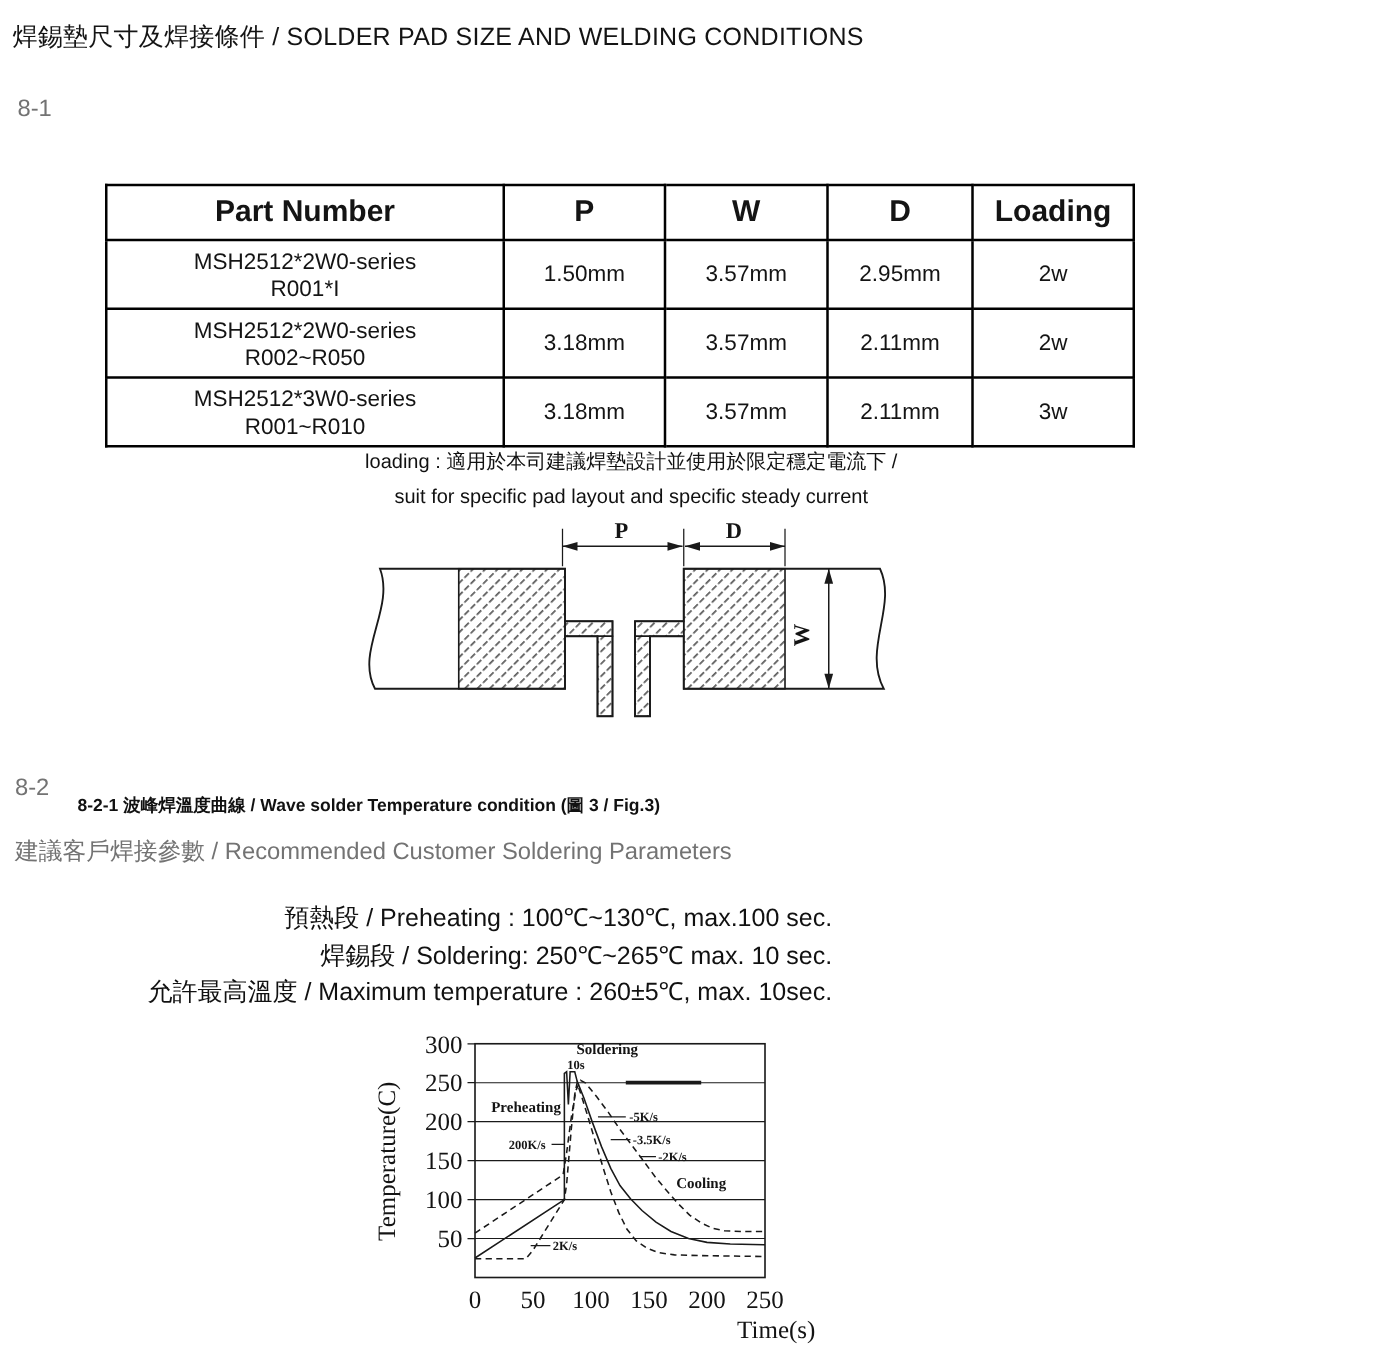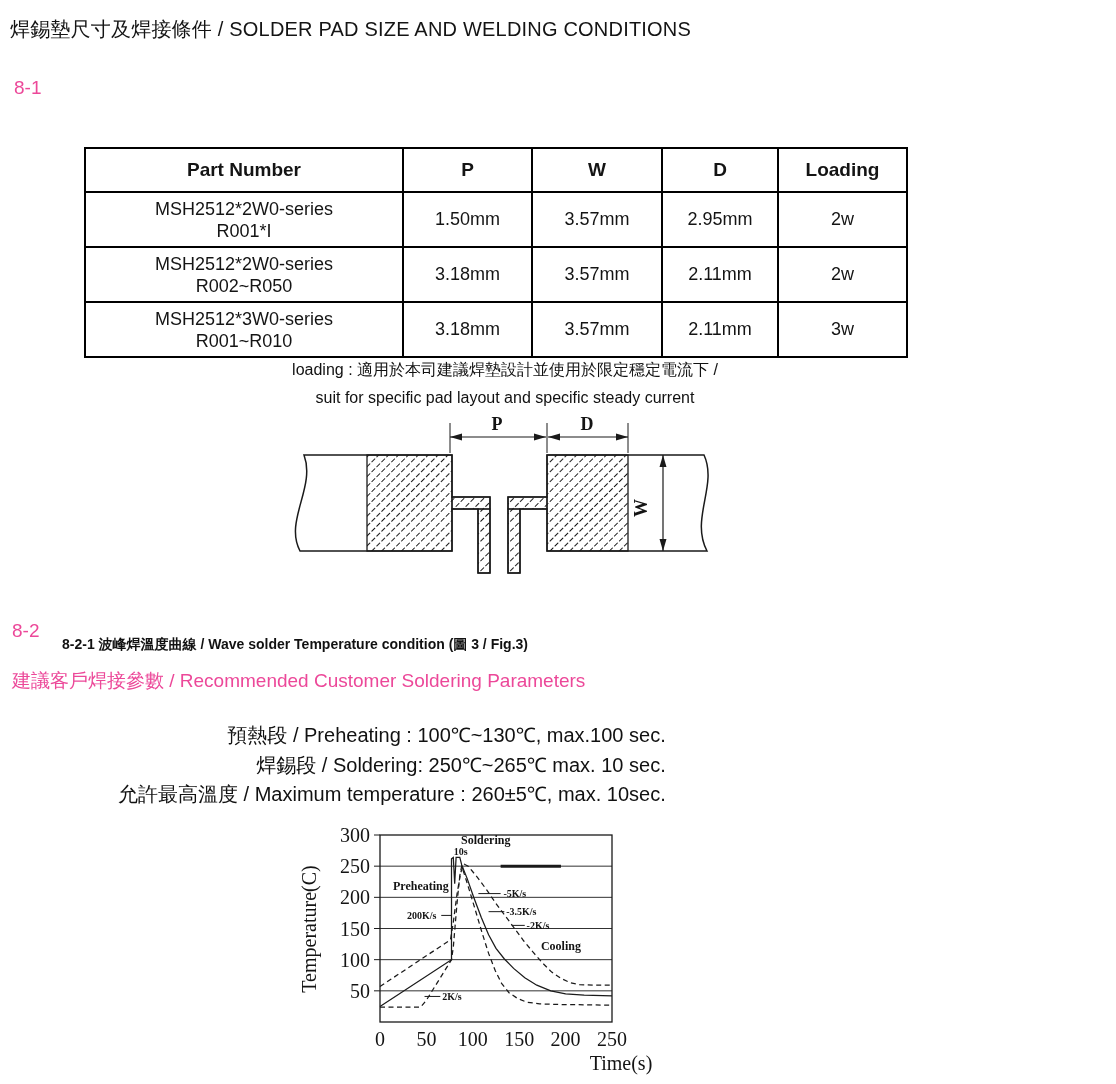--- a/index.html
+++ b/index.html
@@ -1,30 +1,30 @@
 <!DOCTYPE html>
 <html><head>
 <meta charset="utf-8">
 <style>
   html,body{margin:0;padding:0;background:#ffffff;}
   .page{position:relative;width:1116px;height:1084px;background:#fff;overflow:hidden;
         font-family:"Liberation Sans",sans-serif;color:#111;}
   .abs{position:absolute;}
   .title{left:10px;top:16px;font-size:20px;letter-spacing:0.2px;color:#141414;}
-  .sec{display:flex;font-size:19px;color:#ec4899;}
+  .sec{display:flex;font-size:19px;color:#737373;}
   .sec .num{flex:0 0 48px;}
   .s81{left:14px;top:72px;width:1072px;line-height:31px;}
   .s82{left:12px;top:620px;flex-direction:column;}
   .s821{left:62px;top:636px;font-size:14px;font-weight:bold;}
   .params{left:118px;top:721px;font-size:20px;line-height:29.5px;text-align:right;}
   .note{left:150px;top:356px;width:710px;text-align:center;font-size:16px;line-height:28px;}
   table.pads{position:absolute;left:84px;top:147px;border-collapse:collapse;table-layout:fixed;}
   table.pads td,table.pads th{border:2px solid #000;text-align:center;vertical-align:middle;
         font-size:18px;padding:0;color:#141414;}
-  table.pads th{font-size:19px;font-weight:bold;height:42px;}
+  table.pads th{font-size:24px;font-weight:bold;height:42px;}
   table.pads td{height:53px;}
   .pn{line-height:22px;}
   svg text.tick{font-family:"Liberation Serif","DejaVu Serif",serif;font-size:20px;fill:#141414;}
   svg text.axis{font-family:"Liberation Serif","DejaVu Serif",serif;font-size:20px;fill:#141414;}
   svg text.dim{font-family:"Liberation Serif","DejaVu Serif",serif;font-size:18px;font-weight:bold;fill:#141414;}
   svg text.ann{font-family:"Liberation Serif","DejaVu Serif",serif;font-weight:bold;fill:#141414;}
 </style>
 </head>
 <body>
 

